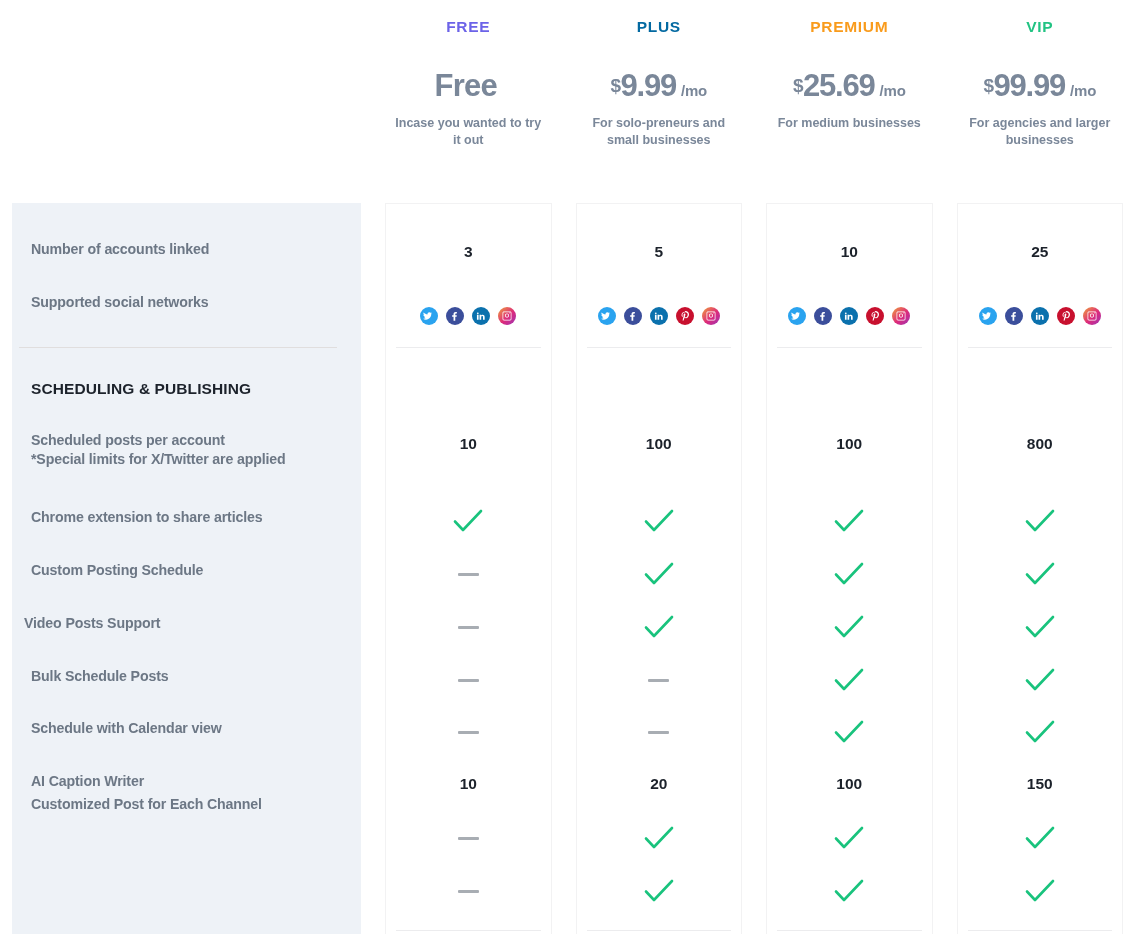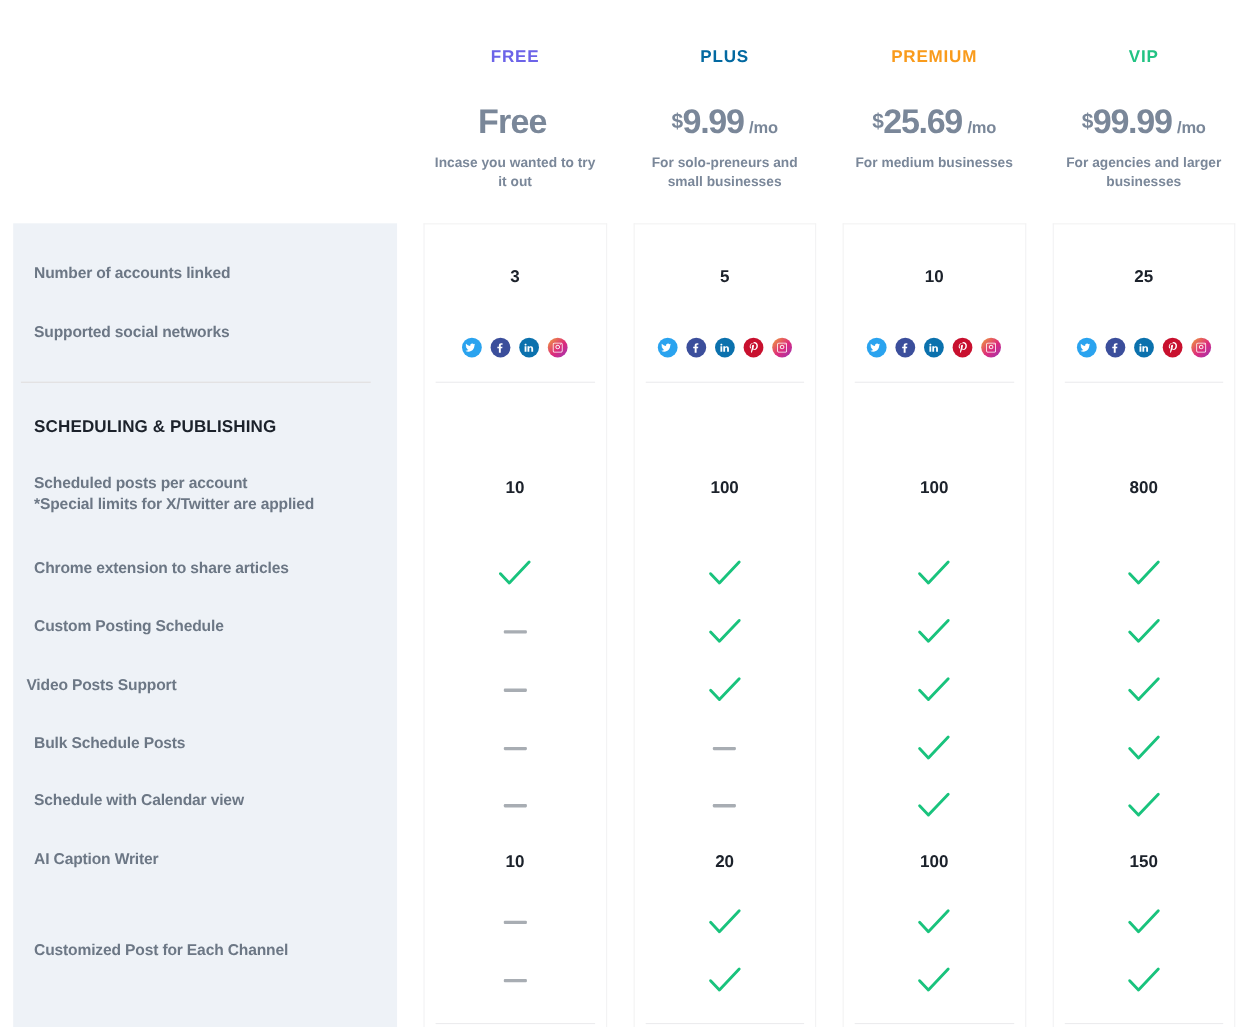--- a/index.html
+++ b/index.html
@@ -25,21 +25,21 @@
     width: 1135px;
     height: 203px;
     display: flex;
   }
   .plan-header-spacer { width: 373px; flex: 0 0 373px; }
   .plan-header-cell {
     flex: 1 1 0;
     display: flex;
     flex-direction: column;
     align-items: center;
-    padding-top: 44px;
+    padding-top: 19px;
   }
   .plan-name {
     font-size: 15.5px;
     font-weight: bold;
     letter-spacing: 0.7px;
     line-height: 1;
   }
   .price-block {
     margin-top: 33px;
     display: flex;
@@ -257,21 +257,21 @@
           <div class="feature-row" style="position: absolute; left: 31px; right: 18px; top: 228px; display: block;">
             <div>Scheduled posts per account</div>
             <div>*Special limits for X/Twitter are applied</div>
           </div>
           <div class="feature-row" style="position: absolute; left: 31px; right: 18px; top: 305px;">Chrome extension to share articles</div>
           <div class="feature-row" style="position: absolute; left: 31px; right: 18px; top: 358px;">Custom Posting Schedule</div>
           <div class="feature-row" style="position: absolute; left: 24px; right: 18px; top: 411px;">Video Posts Support</div>
           <div class="feature-row" style="position: absolute; left: 31px; right: 18px; top: 464px; text-align: right;">Bulk Schedule Posts</div>
           <div class="feature-row" style="position: absolute; left: 31px; right: 18px; top: 516px;">Schedule with Calendar view</div>
           <div class="feature-row" style="position: absolute; left: 31px; right: 18px; top: 569px;">AI Caption Writer</div>
-          <div class="feature-row" style="position: absolute; left: 31px; right: 18px; top: 652px;">Customized Post for Each Channel</div>
+          <div class="feature-row" style="position: absolute; left: 31px; right: 18px; top: 592px;">Customized Post for Each Channel</div>
           <div class="feature-row section-title" style="position: absolute; left: 31px; top: 176px;">SCHEDULING &amp; PUBLISHING</div>
           <div class="feature-sep" style="position: absolute; left: 0px; right: 0px; top: 144px;"></div>
         </div>
     </div>
 
     <div class="plan-cols">
       <div class="plan-col">
         <div class="plan-col-card"></div>
         <div class="plan-col-inner" id="col-0" style="position: relative; height: 731px;">
             <div class="value-row" style="position: absolute; left: 0px; right: 0px; top: 29px; height: 40px;">3</div>

